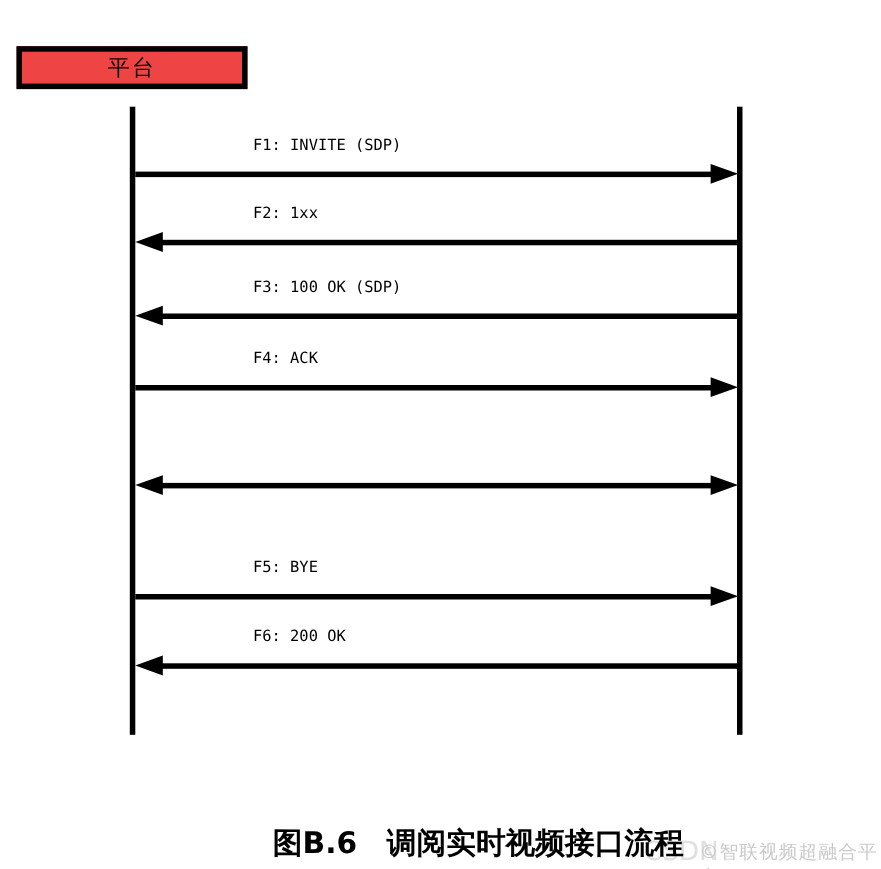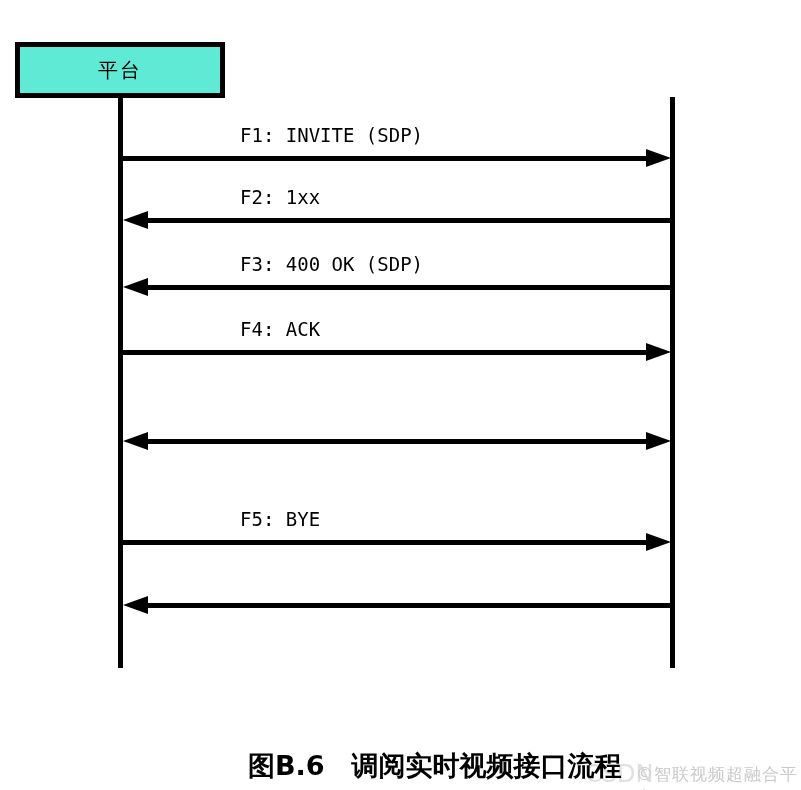--- a/index.html
+++ b/index.html
@@ -13,24 +13,24 @@
     width: 801px;
     height: 790px;
     background: #ffffff;
     overflow: hidden;
   }
   
   .actor-box {
     position: absolute;
     top: 42px;
     width: 210px;
-    height: 56px;
+    height: 39px;
     box-sizing: border-box;
     border: 5px solid #000000;
-    background: #5eead4;
+    background: #ef4444;
     display: flex;
     align-items: center;
     justify-content: center;
   }
   .actor-box .actor-label {
     font-size: 20px;
     color: #000000;
     letter-spacing: 2px;
     font-family: "DejaVu Sans", "Liberation Sans", sans-serif;
   }
@@ -42,23 +42,23 @@
     top: 97px;
     width: 5px;
     height: 571px;
     background: #000000;
   }
   .lifeline-left  { left: 118px; }
   .lifeline-right { left: 670px; }
   
   .msg-label {
     position: absolute;
-    left: 240px;
+    left: 230px;
     height: 24px;
-    font-size: 19px;
+    font-size: 14px;
     color: #000000;
     white-space: pre;
   }
   .arrow {
     position: absolute;
     left: 123px;
     width: 548px;
     height: 18px;
   }
   .arrow .shaft {
@@ -131,21 +131,21 @@
     <span class="shaft"></span>
     <span class="head head-r"></span>
   </div>
 
   <div class="msg-label" style="top:186px">F2: 1xx</div>
   <div class="arrow dir-left" style="top:211px">
     <span class="shaft"></span>
     <span class="head head-l"></span>
   </div>
 
-  <div class="msg-label" style="top:253px">F3: 400 OK (SDP)</div>
+  <div class="msg-label" style="top:253px">F3: 100 OK (SDP)</div>
   <div class="arrow dir-left" style="top:278px">
     <span class="shaft"></span>
     <span class="head head-l"></span>
   </div>
 
   <div class="msg-label" style="top:318px">F4: ACK</div>
   <div class="arrow dir-right" style="top:343px">
     <span class="shaft"></span>
     <span class="head head-r"></span>
   </div>
@@ -155,20 +155,21 @@
     <span class="head head-l"></span>
     <span class="head head-r"></span>
   </div>
 
   <div class="msg-label" style="top:508px">F5: BYE</div>
   <div class="arrow dir-right" style="top:533px">
     <span class="shaft"></span>
     <span class="head head-r"></span>
   </div>
 
+  <div class="msg-label" style="top:571px">F6: 200 OK</div>
   <div class="arrow dir-left" style="top:596px">
     <span class="shaft"></span>
     <span class="head head-l"></span>
   </div>
 
   <div class="wm-partial">CSDN</div>
   <div class="caption">图B.6　调阅实时视频接口流程</div>
   <div class="wm-text">©智联视频超融合平台</div>
 
 </div>

